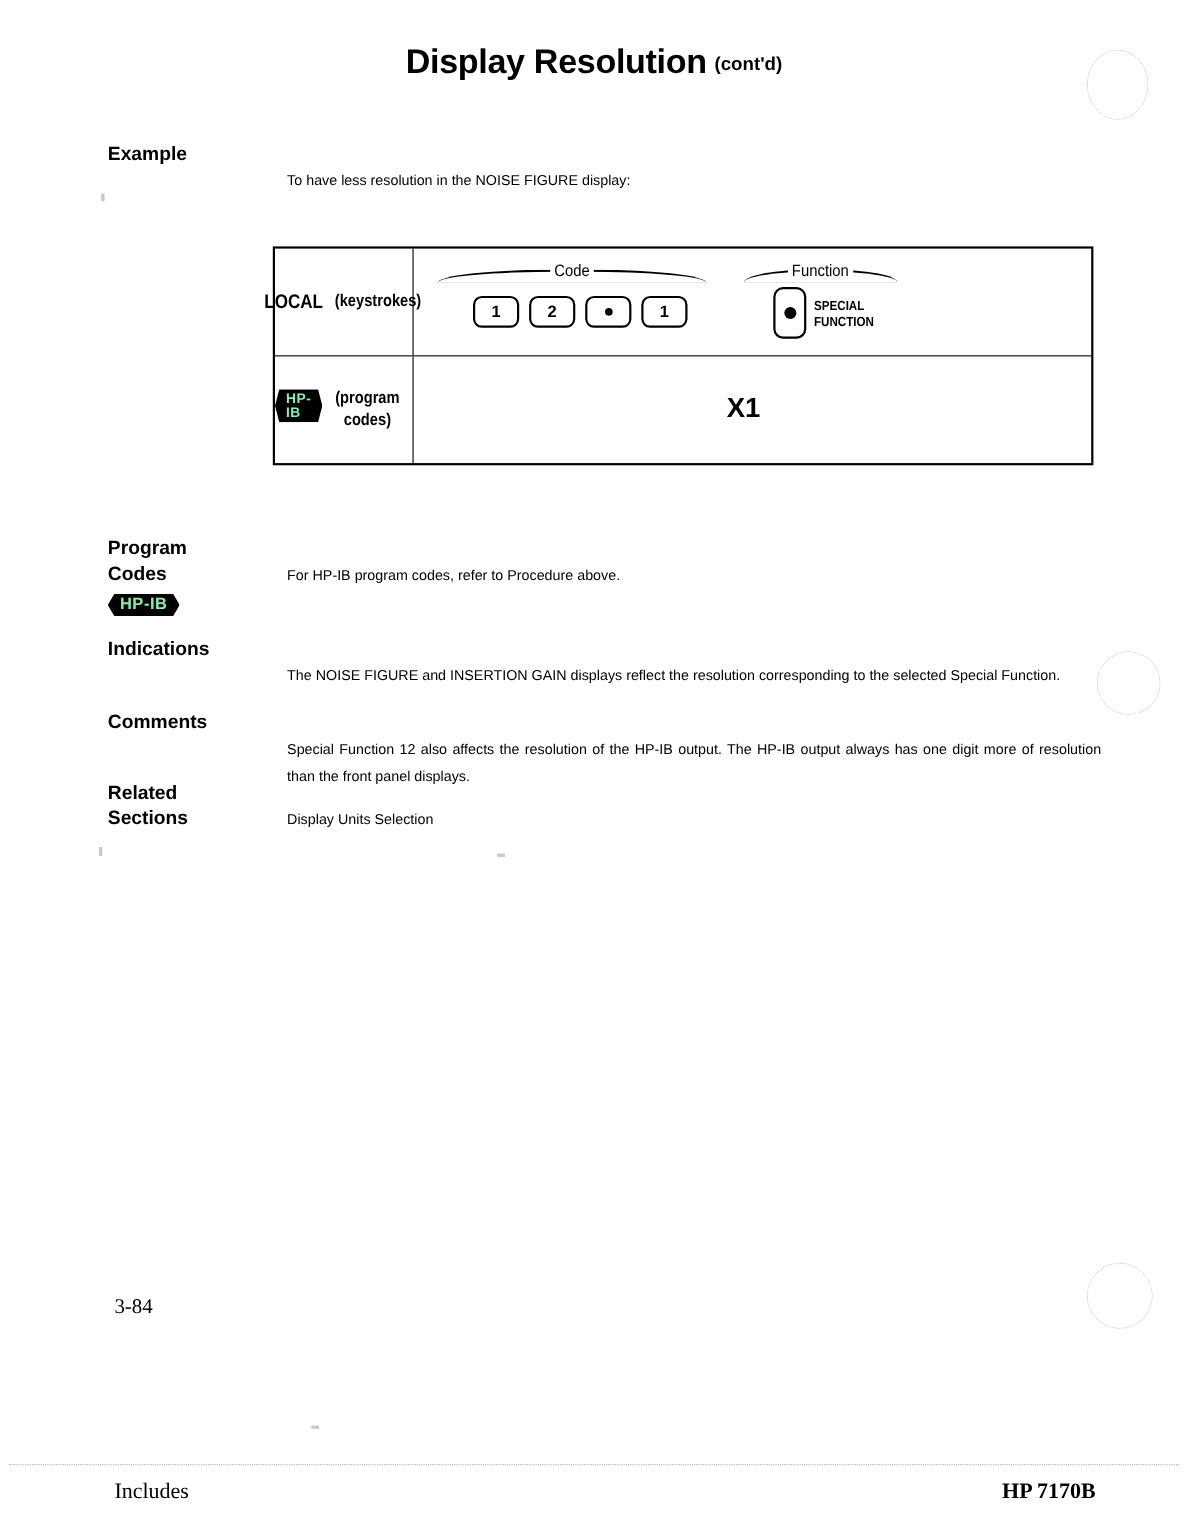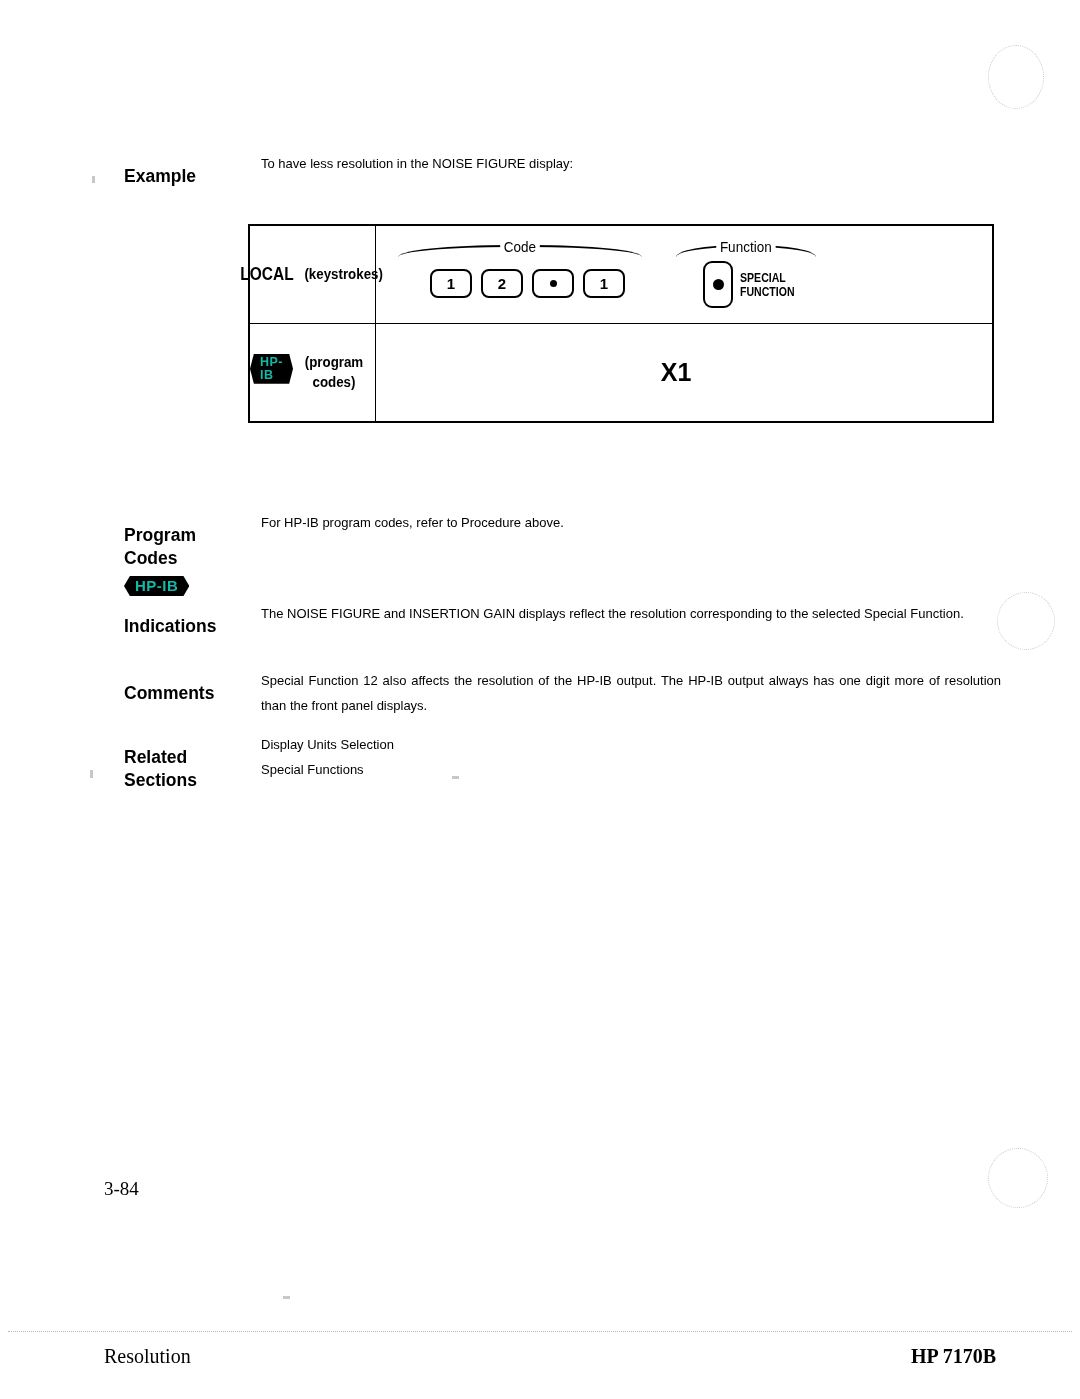--- a/index.html
+++ b/index.html
@@ -48,46 +48,45 @@
   }
 
   
   .row {
     position: absolute;
     left: 0;
     width: 1080px;
   }
   .label {
     position: absolute;
-    left: 124px;
+    left: 98px;
     width: 150px;
     font-family: "Liberation Sans", sans-serif;
     font-weight: bold;
     font-size: 17.5px;
     line-height: 23px;
-    margin-top: 37px;
   }
   .body {
     position: absolute;
     left: 261px;
     width: 740px;
     font-family: Liberation Sans, sans-serif;
     font-size: 13px;
     line-height: 25px;
     text-align: justify;
     margin-top: 23px;
   }
   .body.nojust { text-align: left; }
 
   
   .hpib {
     display: inline-block;
     position: relative;
     background: #000000;
-    color: #14b8a6;
+    color: #86efac;
     font-family: "Liberation Sans", sans-serif;
     font-weight: bold;
     font-size: 15px;
     letter-spacing: 0.5px;
     padding: 2px 11px 3px 11px;
     line-height: 15px;
     clip-path: polygon(0% 50%, 9% 0%, 91% 0%, 100% 50%, 91% 100%, 9% 100%);
   }
   .hpib-sm {
     font-size: 12.5px;
@@ -298,20 +297,23 @@
 
   <div class="punch" style="left:988px; top:45px; width:54px; height:62px;"></div>
   <div class="punch" style="left:997px; top:592px; width:56px; height:56px;"></div>
   <div class="punch" style="left:988px; top:1148px; width:58px; height:58px;"></div>
   <div class="speck" style="left:92px; top:176px; width:3px; height:7px;"></div>
   <div class="speck" style="left:90px; top:770px; width:3px; height:8px;"></div>
   <div class="speck" style="left:452px; top:776px; width:7px; height:3px;"></div>
   <div class="speck" style="left:283px; top:1296px; width:7px; height:3px;"></div>
 
   <div class="title-block">
+    <div>
+      <span class="title-main">Display Resolution</span><span class="title-contd">(cont'd)</span>
+    </div>
   </div>
 
   <div class="row" style="top:128px;">
     <div class="label">Example</div>
     <div class="body nojust">To have less resolution in the NOISE FIGURE display:</div>
   </div>
 
   <div class="diagram">
 
     <div class="diag-row top">
@@ -392,22 +394,21 @@
     <div class="body">Special Function 12 also affects the resolution of the HP-IB output. The HP-IB output always has one digit more of resolution than the front panel displays.</div>
   </div>
 
   <div class="row" style="top:709px;">
     <div class="label">
       <div>Related</div>
       <div>Sections</div>
     </div>
     <div class="body nojust">
       <div>Display Units Selection</div>
-      <div>Special Functions</div>
     </div>
   </div>
 
   <div class="pagenum">3-84</div>
   <div class="footrule"></div>
-  <div class="foot-left">Resolution</div>
+  <div class="foot-left">Includes</div>
   <div class="foot-right">HP 7170B</div>
 
 </div>
 
 </body></html>

